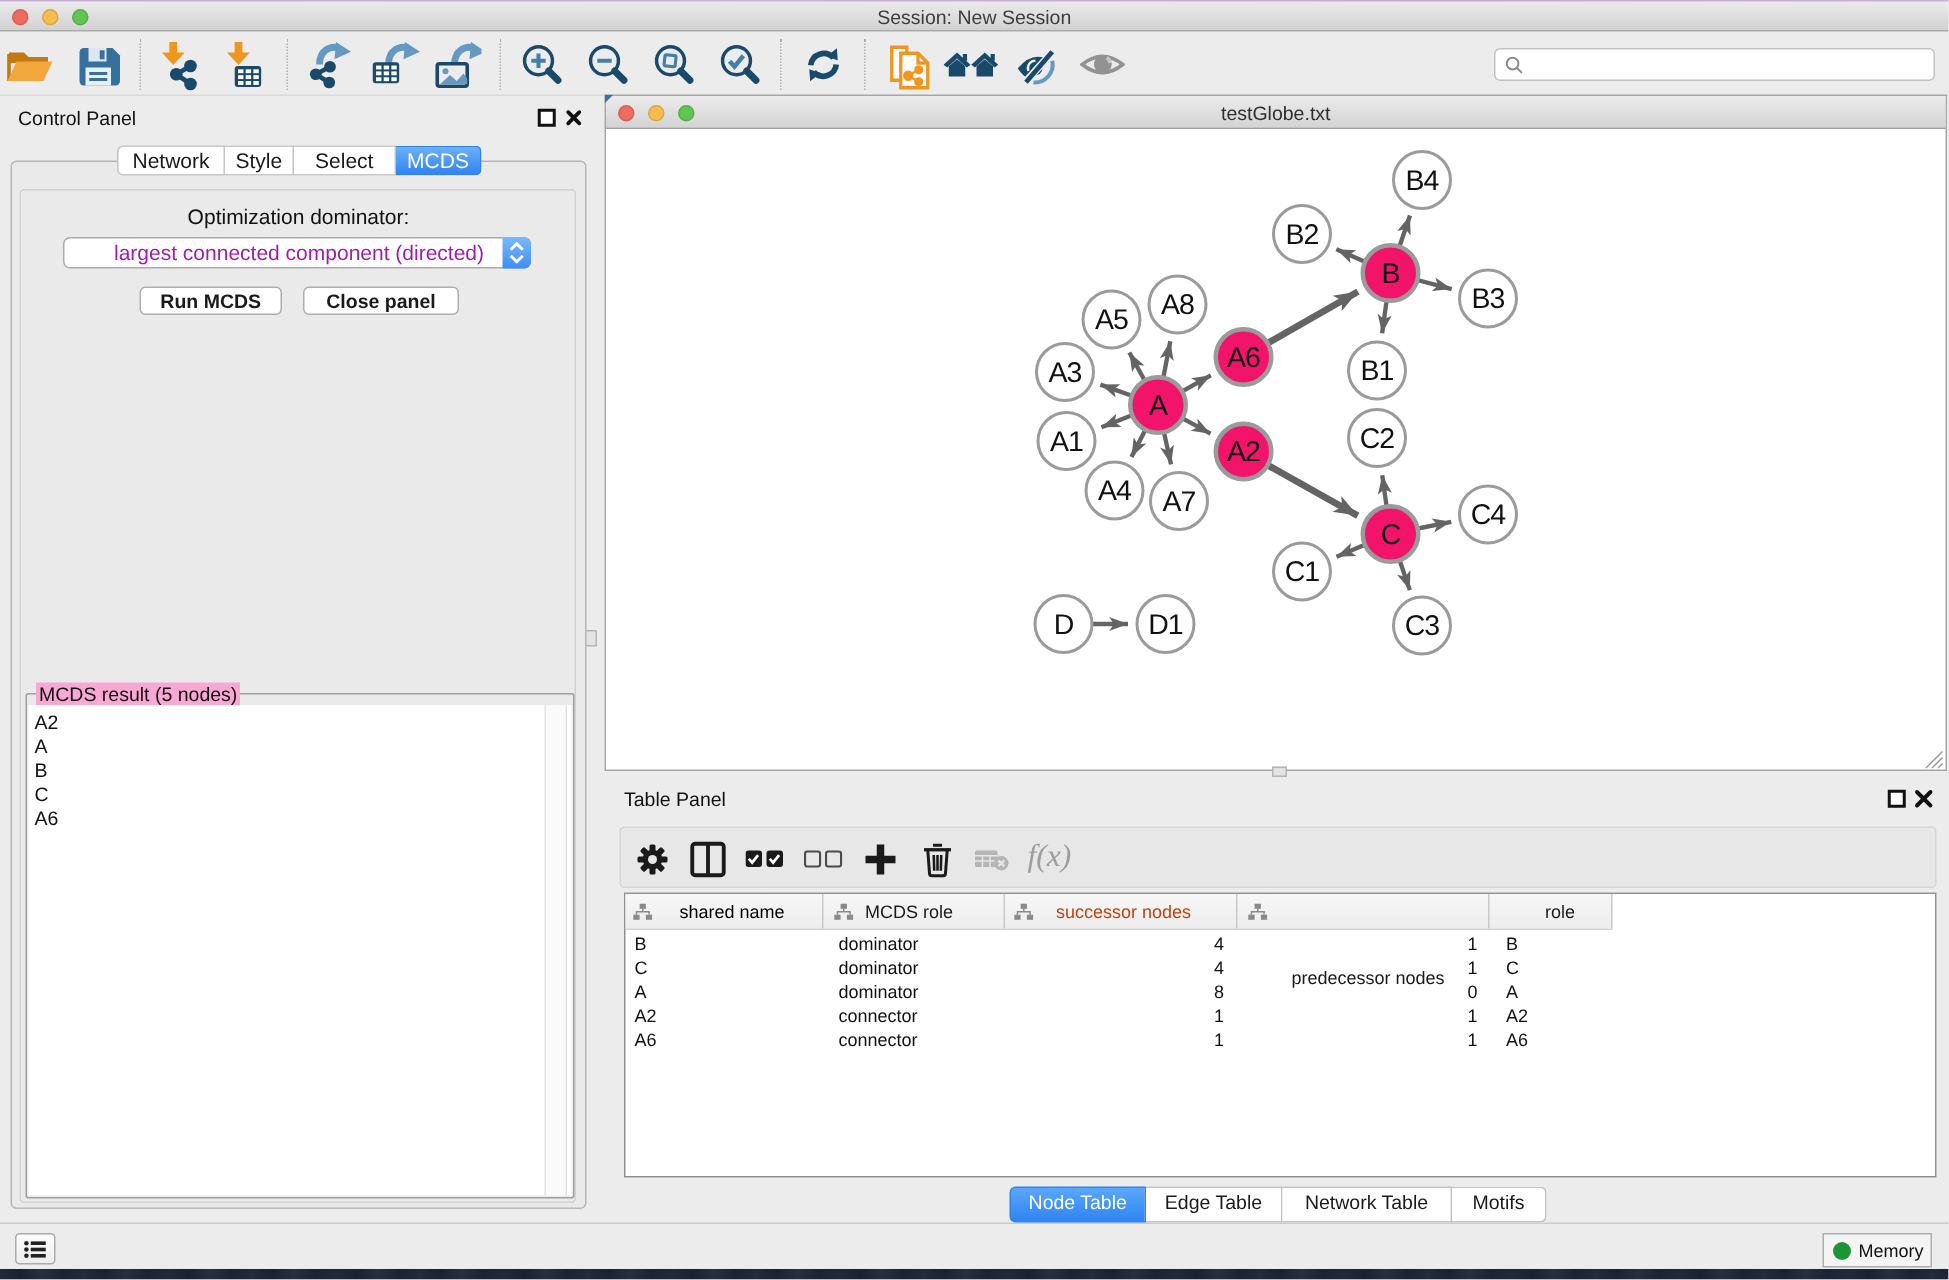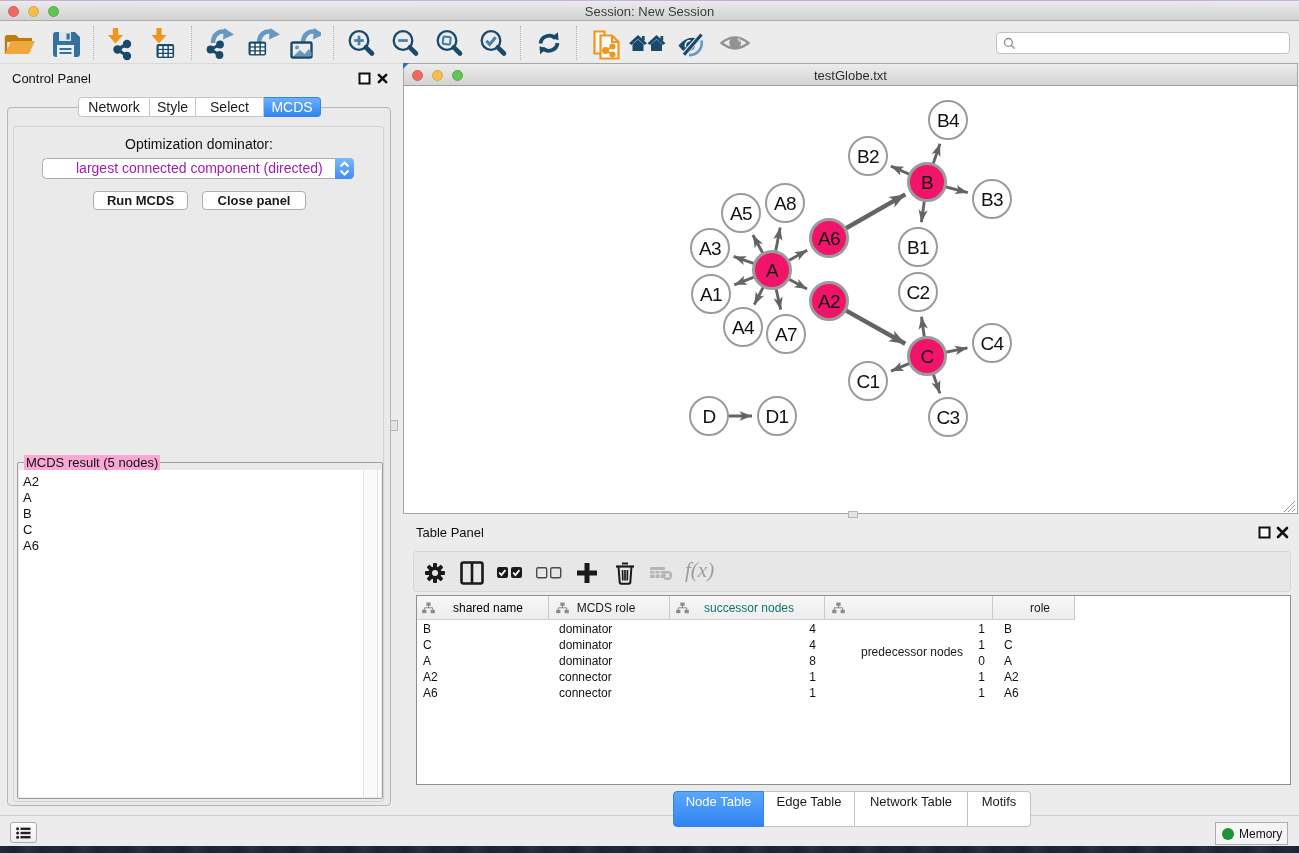--- a/index.html
+++ b/index.html
@@ -4,21 +4,21 @@
 *{margin:0;padding:0;box-sizing:border-box;}
 html,body{width:1299px;height:853px;overflow:hidden;}
 body{font-family:"Liberation Sans",sans-serif;background:#ececec;position:relative;}
 .abs{position:absolute;}
 .lt{width:11.5px;height:11.5px;border-radius:50%;}
 svg{display:block;}
 .icon{position:absolute;top:28px;}
 .sep{position:absolute;top:26px;width:0;height:34px;border-left:1px dotted #b0b0b0;}
 .tab{position:absolute;top:97px;height:20px;line-height:19px;text-align:center;font-size:14px;background:#fff;border:1px solid #c6c6c6;color:#1a1a1a;}
 .btn{position:absolute;background:#fff;border:1px solid #aeaeae;border-radius:4px;font-size:13px;text-align:center;color:#1a1a1a;font-weight:bold;}
-.btab{position:absolute;top:791px;height:36px;line-height:20px;text-align:center;font-size:13px;background:#fff;border:1px solid #c2c2c2;color:#1a1a1a;}
+.btab{position:absolute;top:791px;height:24px;line-height:20px;text-align:center;font-size:13px;background:#fff;border:1px solid #c2c2c2;color:#1a1a1a;}
 .hdrcell{position:absolute;top:0;height:23px;border-right:1px solid #c9c9c9;font-size:12px;color:#1a1a1a;}
 </style></head>
 <body>
 
 <div class="abs" style="left:0;top:0;width:1299px;height:2px;background:linear-gradient(90deg,#c7aed6,#cbb2da 40%,#c5aad3 75%,#cab1d8);"></div>
 <div class="abs" style="left:0;top:846px;width:1299px;height:7px;background:repeating-linear-gradient(90deg,#222a3a 0px,#1a2231 14px,#28303f 28px,#1b2332 42px,#222a3a 56px);"></div>
 
 <div class="abs" style="left:0;top:1px;width:1299px;height:20px;background:linear-gradient(#ebebeb,#d2d2d2);border-bottom:1px solid #ababab;"></div>
 <div class="abs lt" style="left:7.5px;top:5.5px;background:#ee6b5f;border:0.5px solid #d75f55;"></div>
 <div class="abs lt" style="left:27.5px;top:5.5px;background:#f5bd4c;border:0.5px solid #dba63e;"></div>
@@ -431,21 +431,21 @@
       <rect x="4.4" y="0.5" width="4.2" height="3.4"></rect>
       <rect x="0.2" y="7.8" width="4.2" height="3.4"></rect>
       <rect x="8.6" y="7.8" width="4.2" height="3.4"></rect>
     </g>
     <g stroke="#8a8a8a" stroke-width="1">
       <path d="M6.5 3.9 v2 M2.3 7.8 v-2 h8.4 v2" fill="none"></path>
     </g>
   </svg>
 <div class="abs" style="left:408px;top:601px;width:160px;text-align:center;font-size:12px;color:#000000;">shared name</div>
 <div class="abs" style="left:526px;top:601px;width:160px;text-align:center;font-size:12px;color:#1a1a1a;">MCDS role</div>
-<div class="abs" style="left:669px;top:601px;width:160px;text-align:center;font-size:12px;color:#0f766e;">successor nodes</div>
+<div class="abs" style="left:669px;top:601px;width:160px;text-align:center;font-size:12px;color:#c2410c;">successor nodes</div>
 <div class="abs" style="left:832px;top:601px;width:160px;text-align:center;font-size:12px;color:#1a1a1a;margin-top:44px;">predecessor nodes</div>
 <div class="abs" style="left:960px;top:601px;width:160px;text-align:center;font-size:12px;color:#1a1a1a;">role</div>
 <div class="abs" style="left:423px;top:622px;font-size:12px;color:#111;">B</div>
 <div class="abs" style="left:559px;top:622px;font-size:12px;color:#111;">dominator</div>
 <div class="abs" style="left:670px;top:622px;width:146px;text-align:right;font-size:12px;color:#111;">4</div>
 <div class="abs" style="left:825px;top:622px;width:160px;text-align:right;font-size:12px;color:#111;">1</div>
 <div class="abs" style="left:1004px;top:622px;font-size:12px;color:#111;">B</div>
 <div class="abs" style="left:423px;top:638px;font-size:12px;color:#111;">C</div>
 <div class="abs" style="left:559px;top:638px;font-size:12px;color:#111;">dominator</div>
 <div class="abs" style="left:670px;top:638px;width:146px;text-align:right;font-size:12px;color:#111;">4</div>

